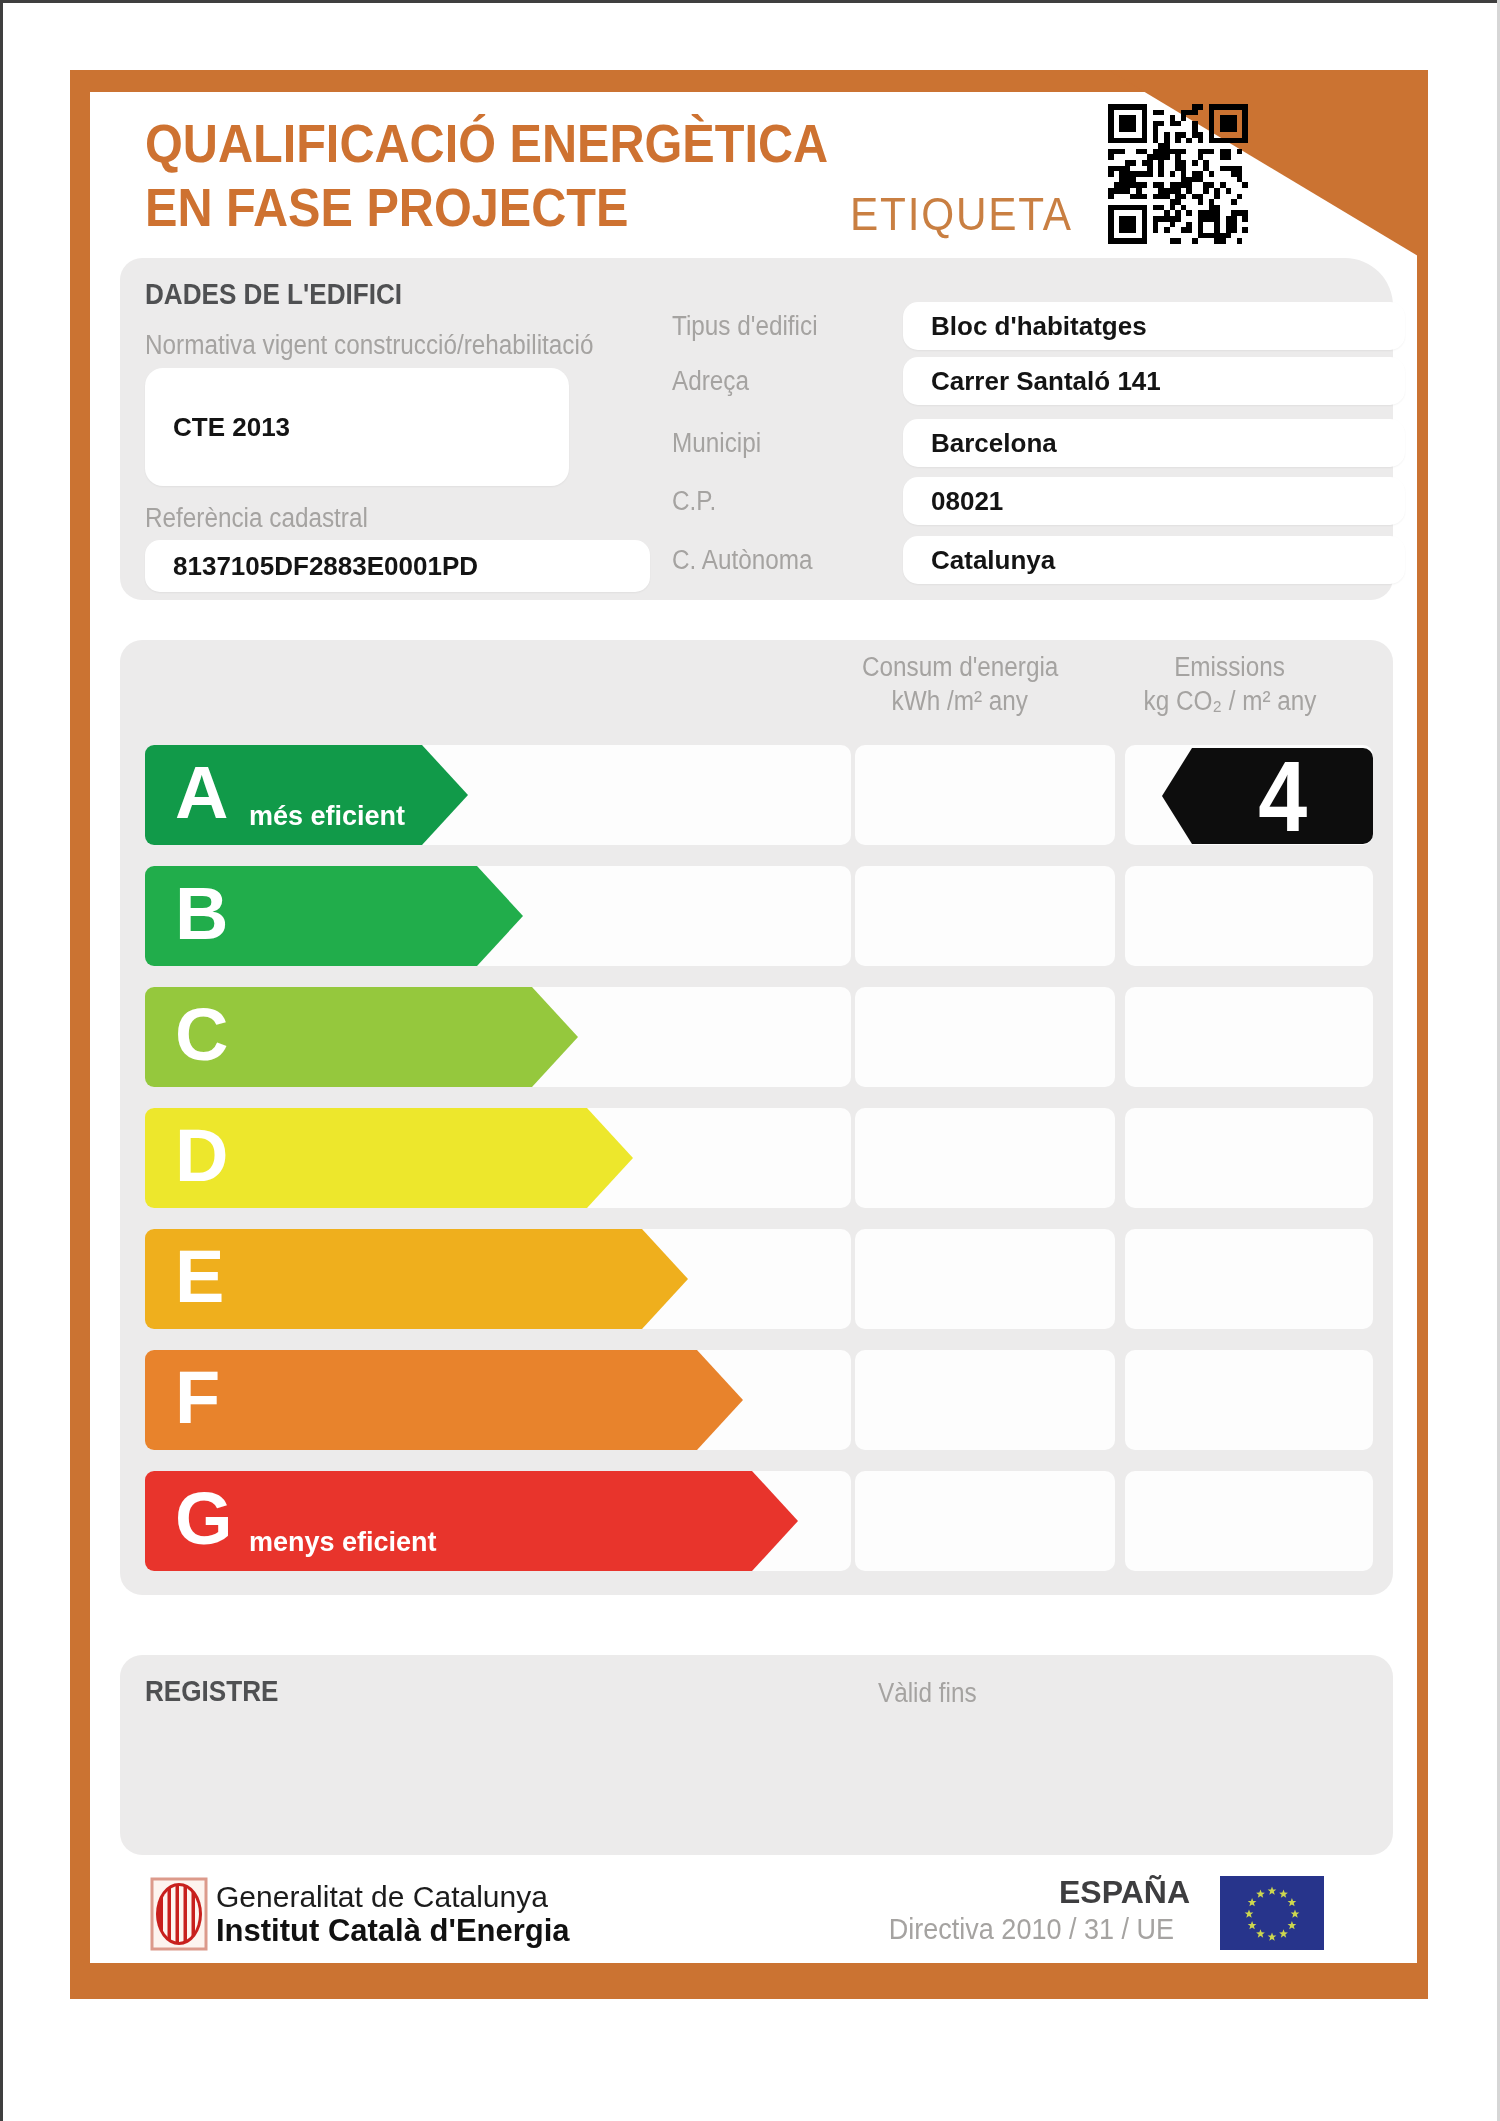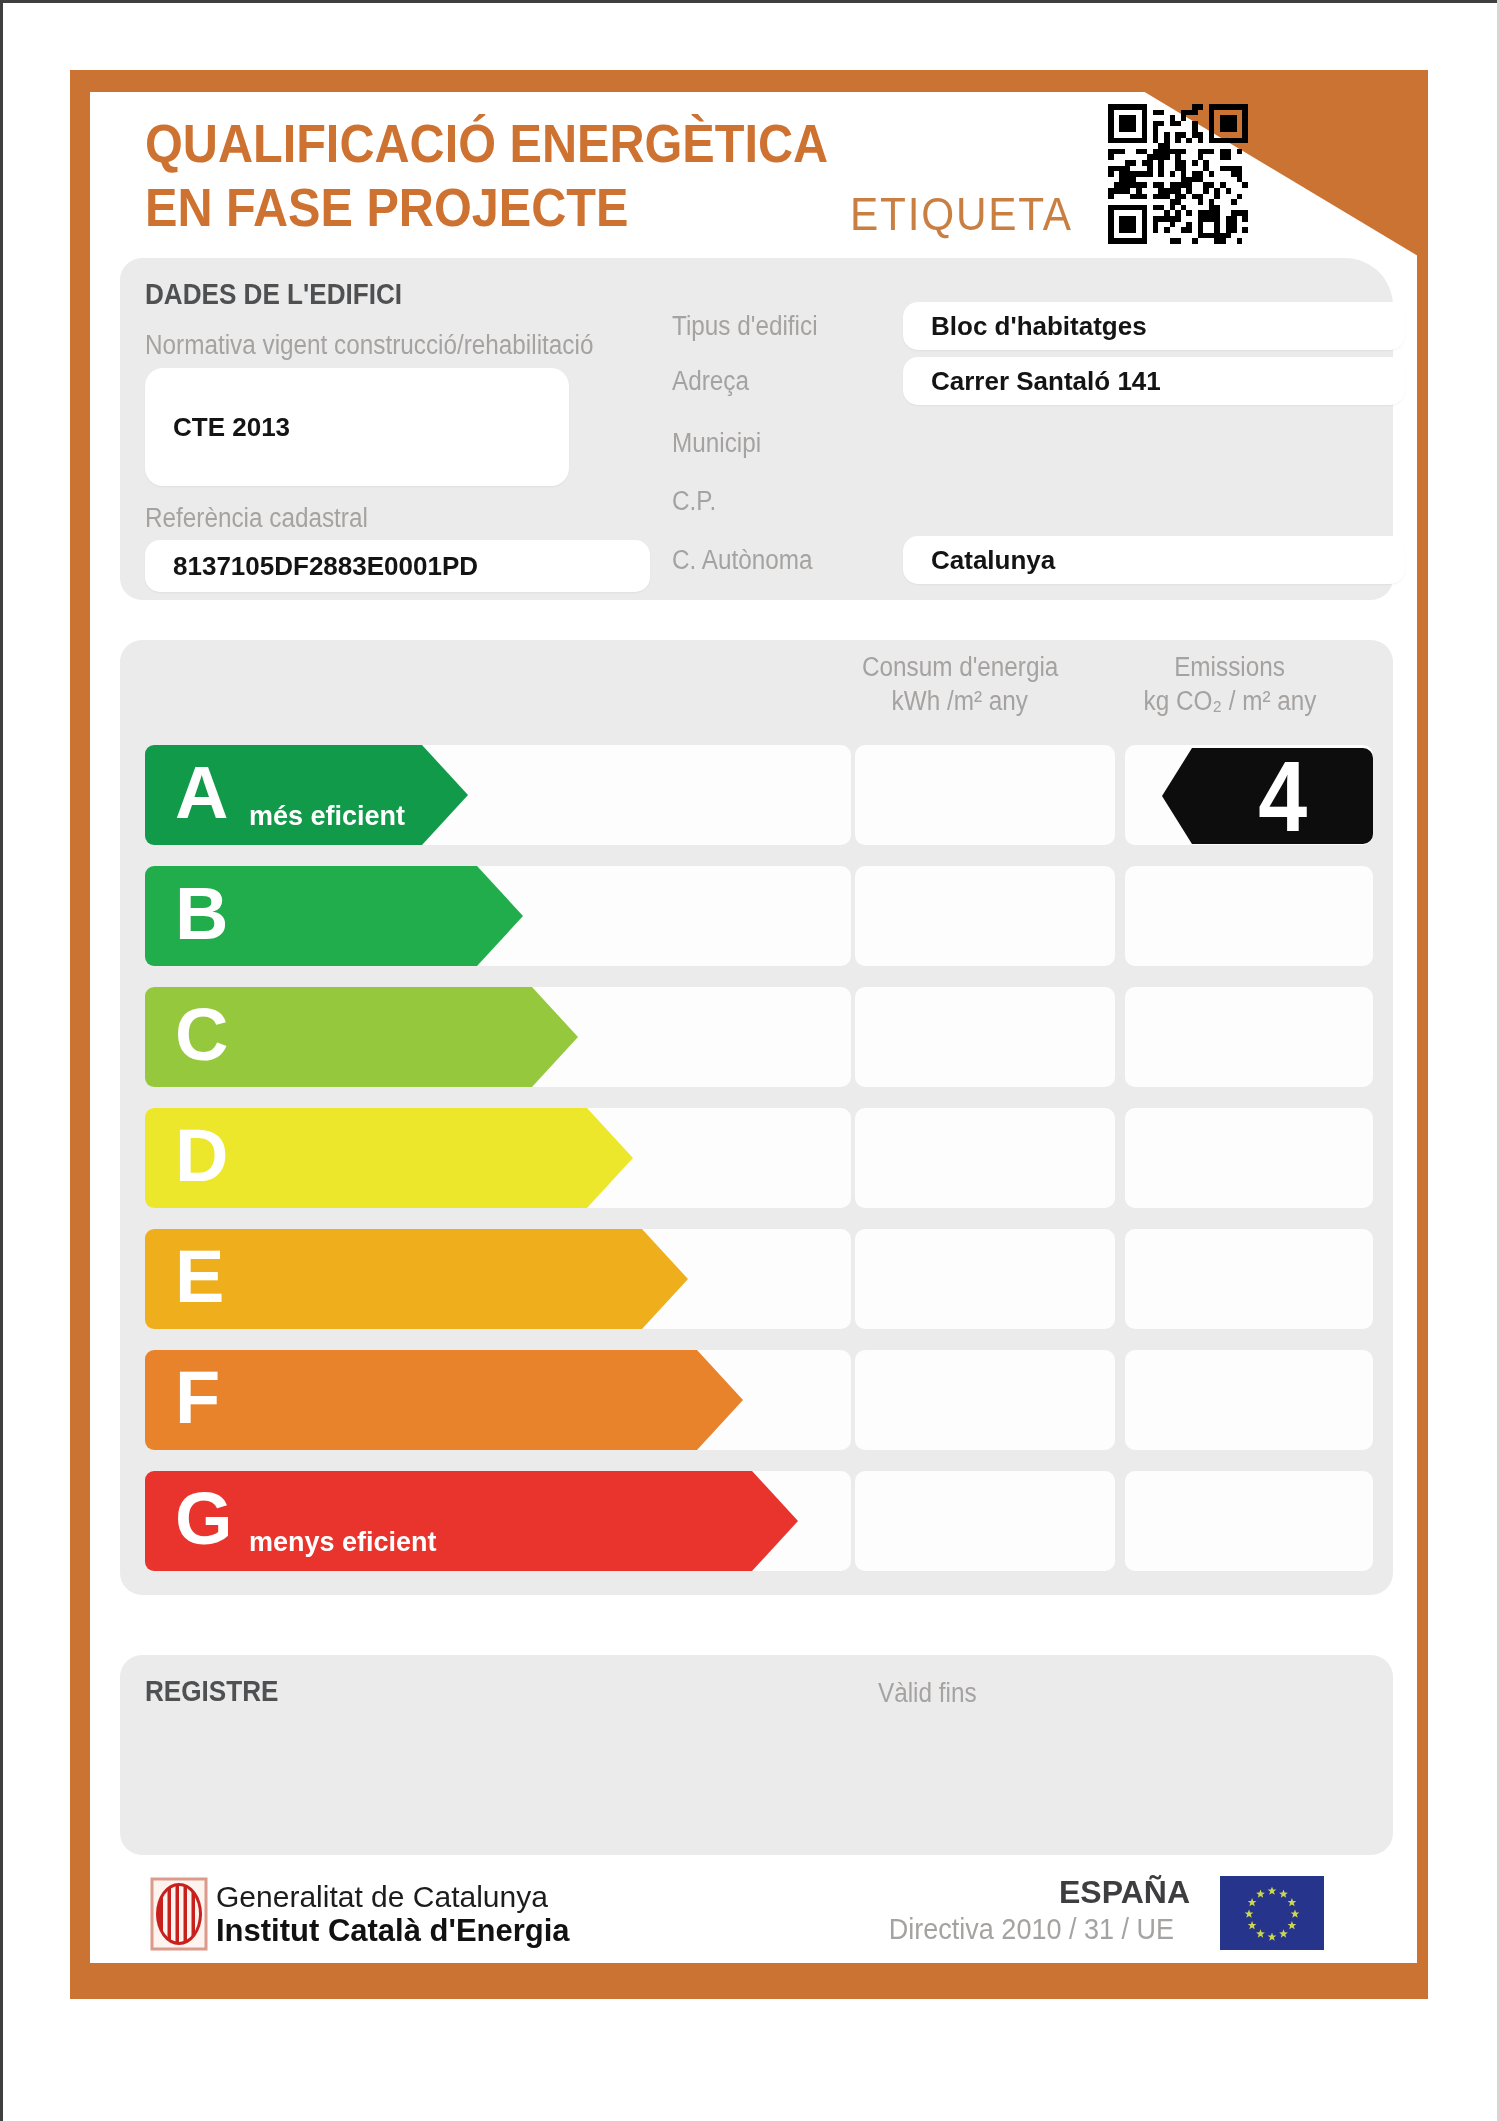--- a/index.html
+++ b/index.html
@@ -449,23 +449,29 @@
       </div>
 
     <div class="abs glabel dfield-label" style="top:108px;">
       <span class="cond">Adreça</span></div>
     <div class="wbox dfield-box" style="top:99px;">
       <span class="bval">Carrer Santaló 141</span>
       </div>
 
     <div class="abs glabel dfield-label" style="top:170px;">
       <span class="cond">Municipi</span></div>
+    <div class="wbox dfield-box" style="top:161px;">
+      <span class="bval">Barcelona</span>
+      </div>
 
     <div class="abs glabel dfield-label" style="top:228px;">
       <span class="cond">C.P.</span></div>
+    <div class="wbox dfield-box" style="top:219px;">
+      <span class="bval">08021</span>
+      </div>
 
     <div class="abs glabel dfield-label" style="top:287px;">
       <span class="cond">C. Autònoma</span></div>
     <div class="wbox dfield-box" style="top:278px;">
       <span class="bval">Catalunya</span>
       </div>
   </div>
 
   <div class="abs panel panel-escala">
     <div class="colhead ch1 ch-t">

